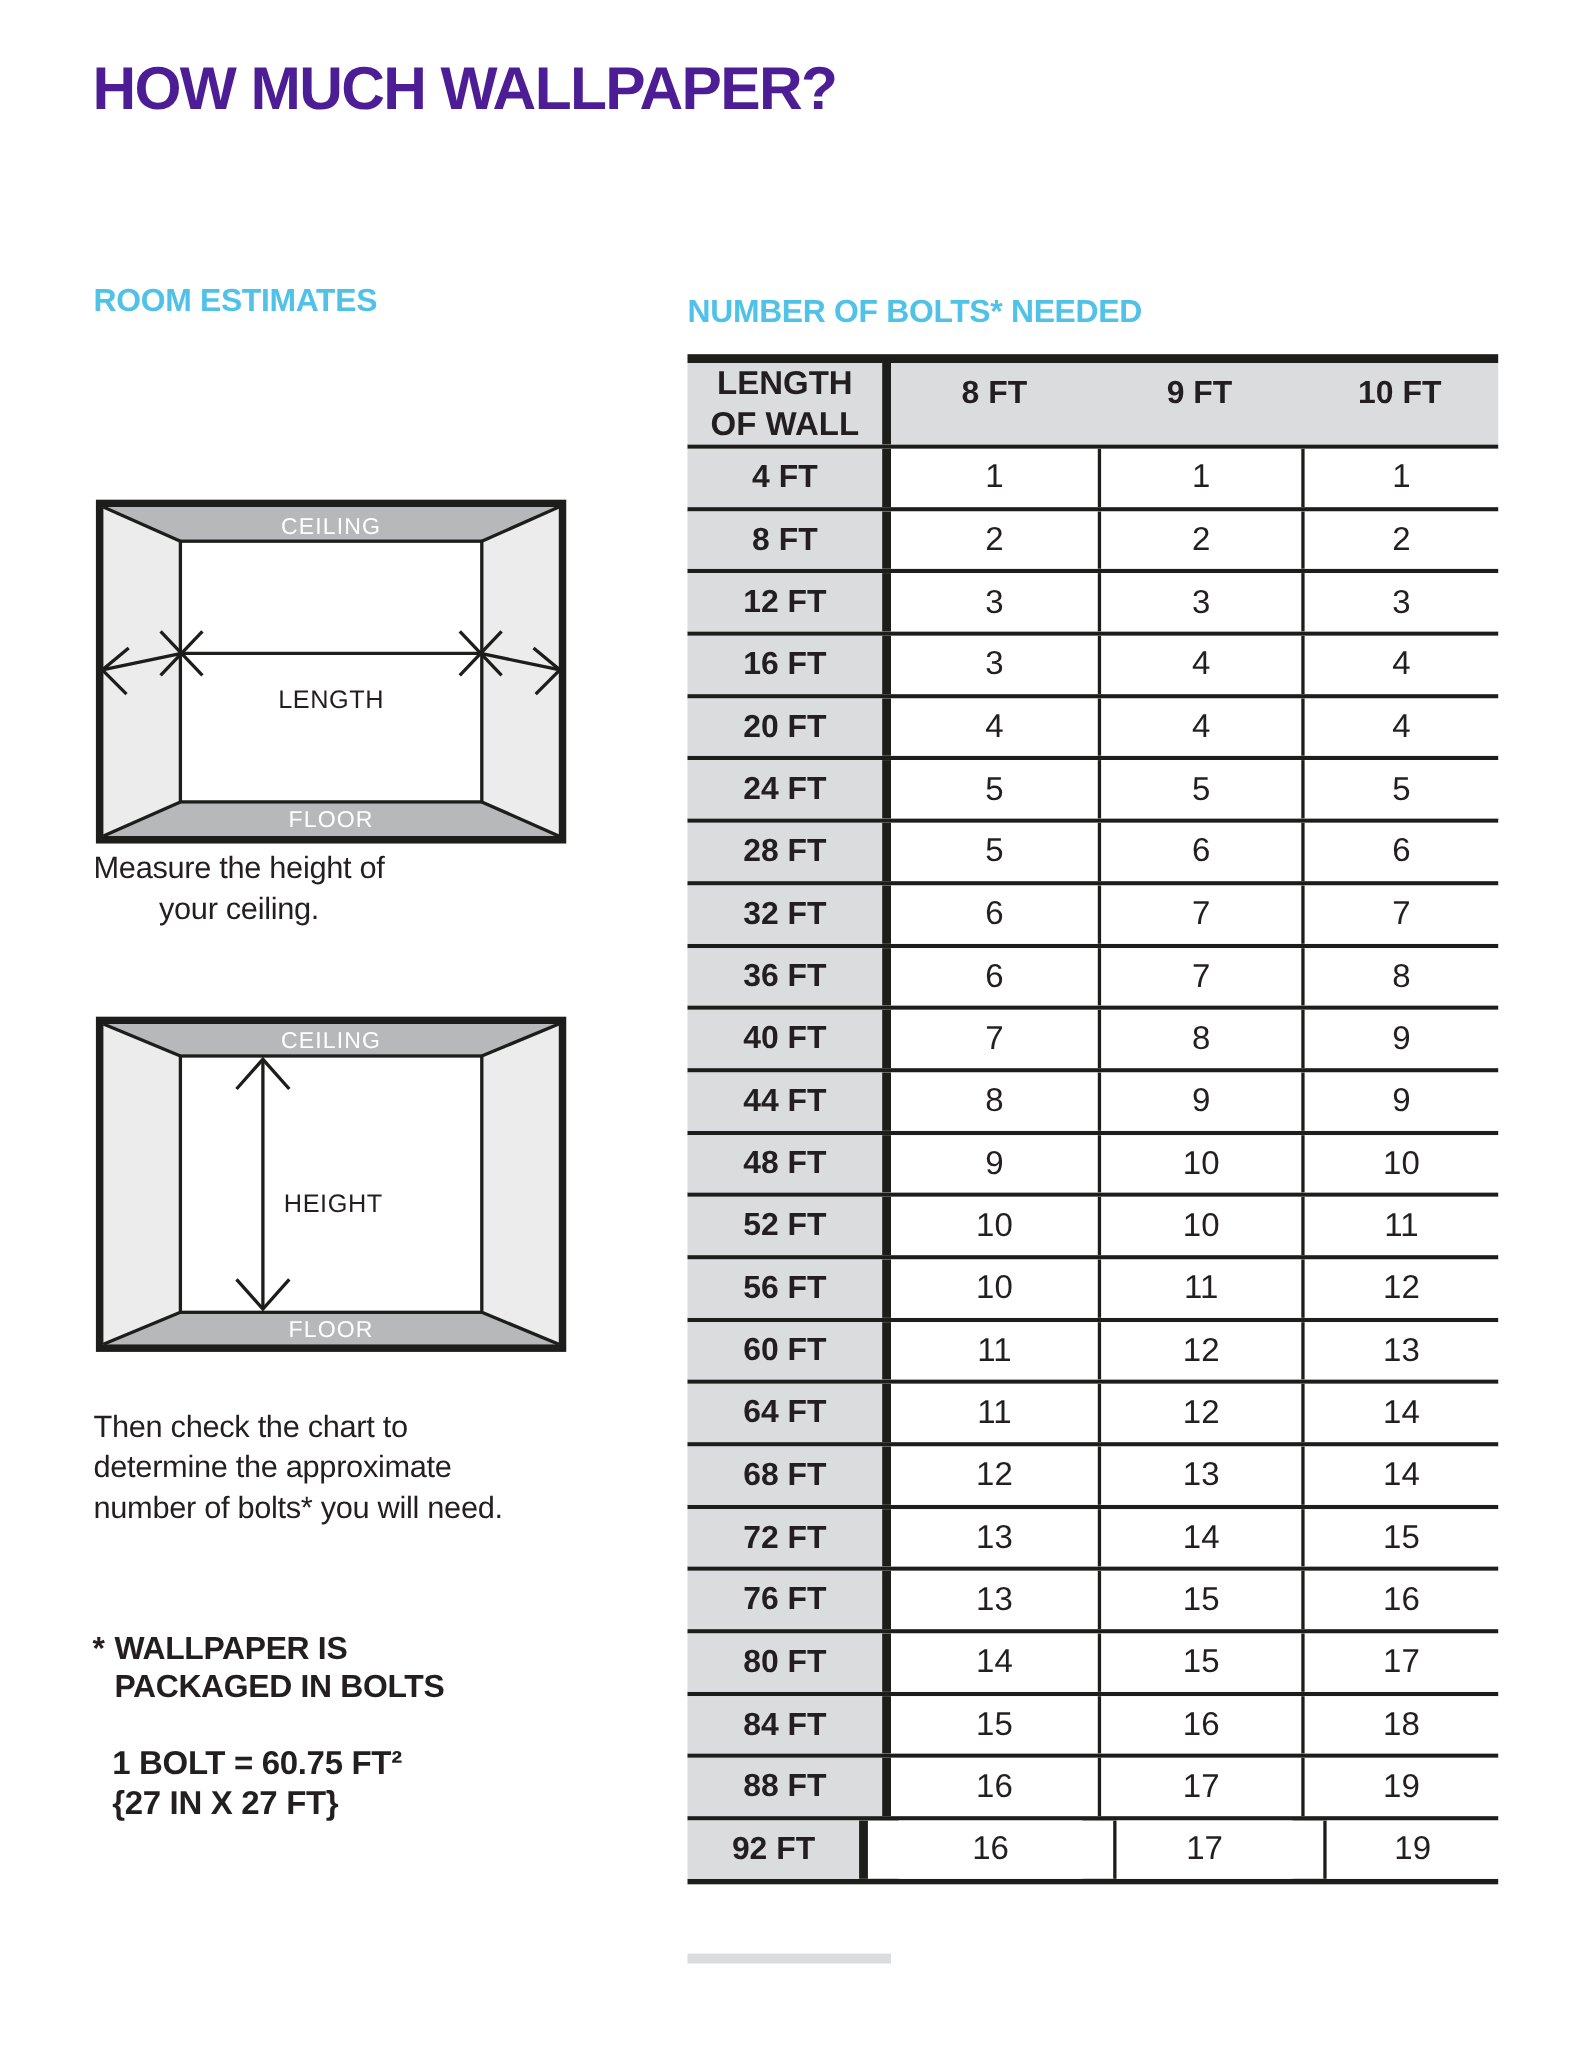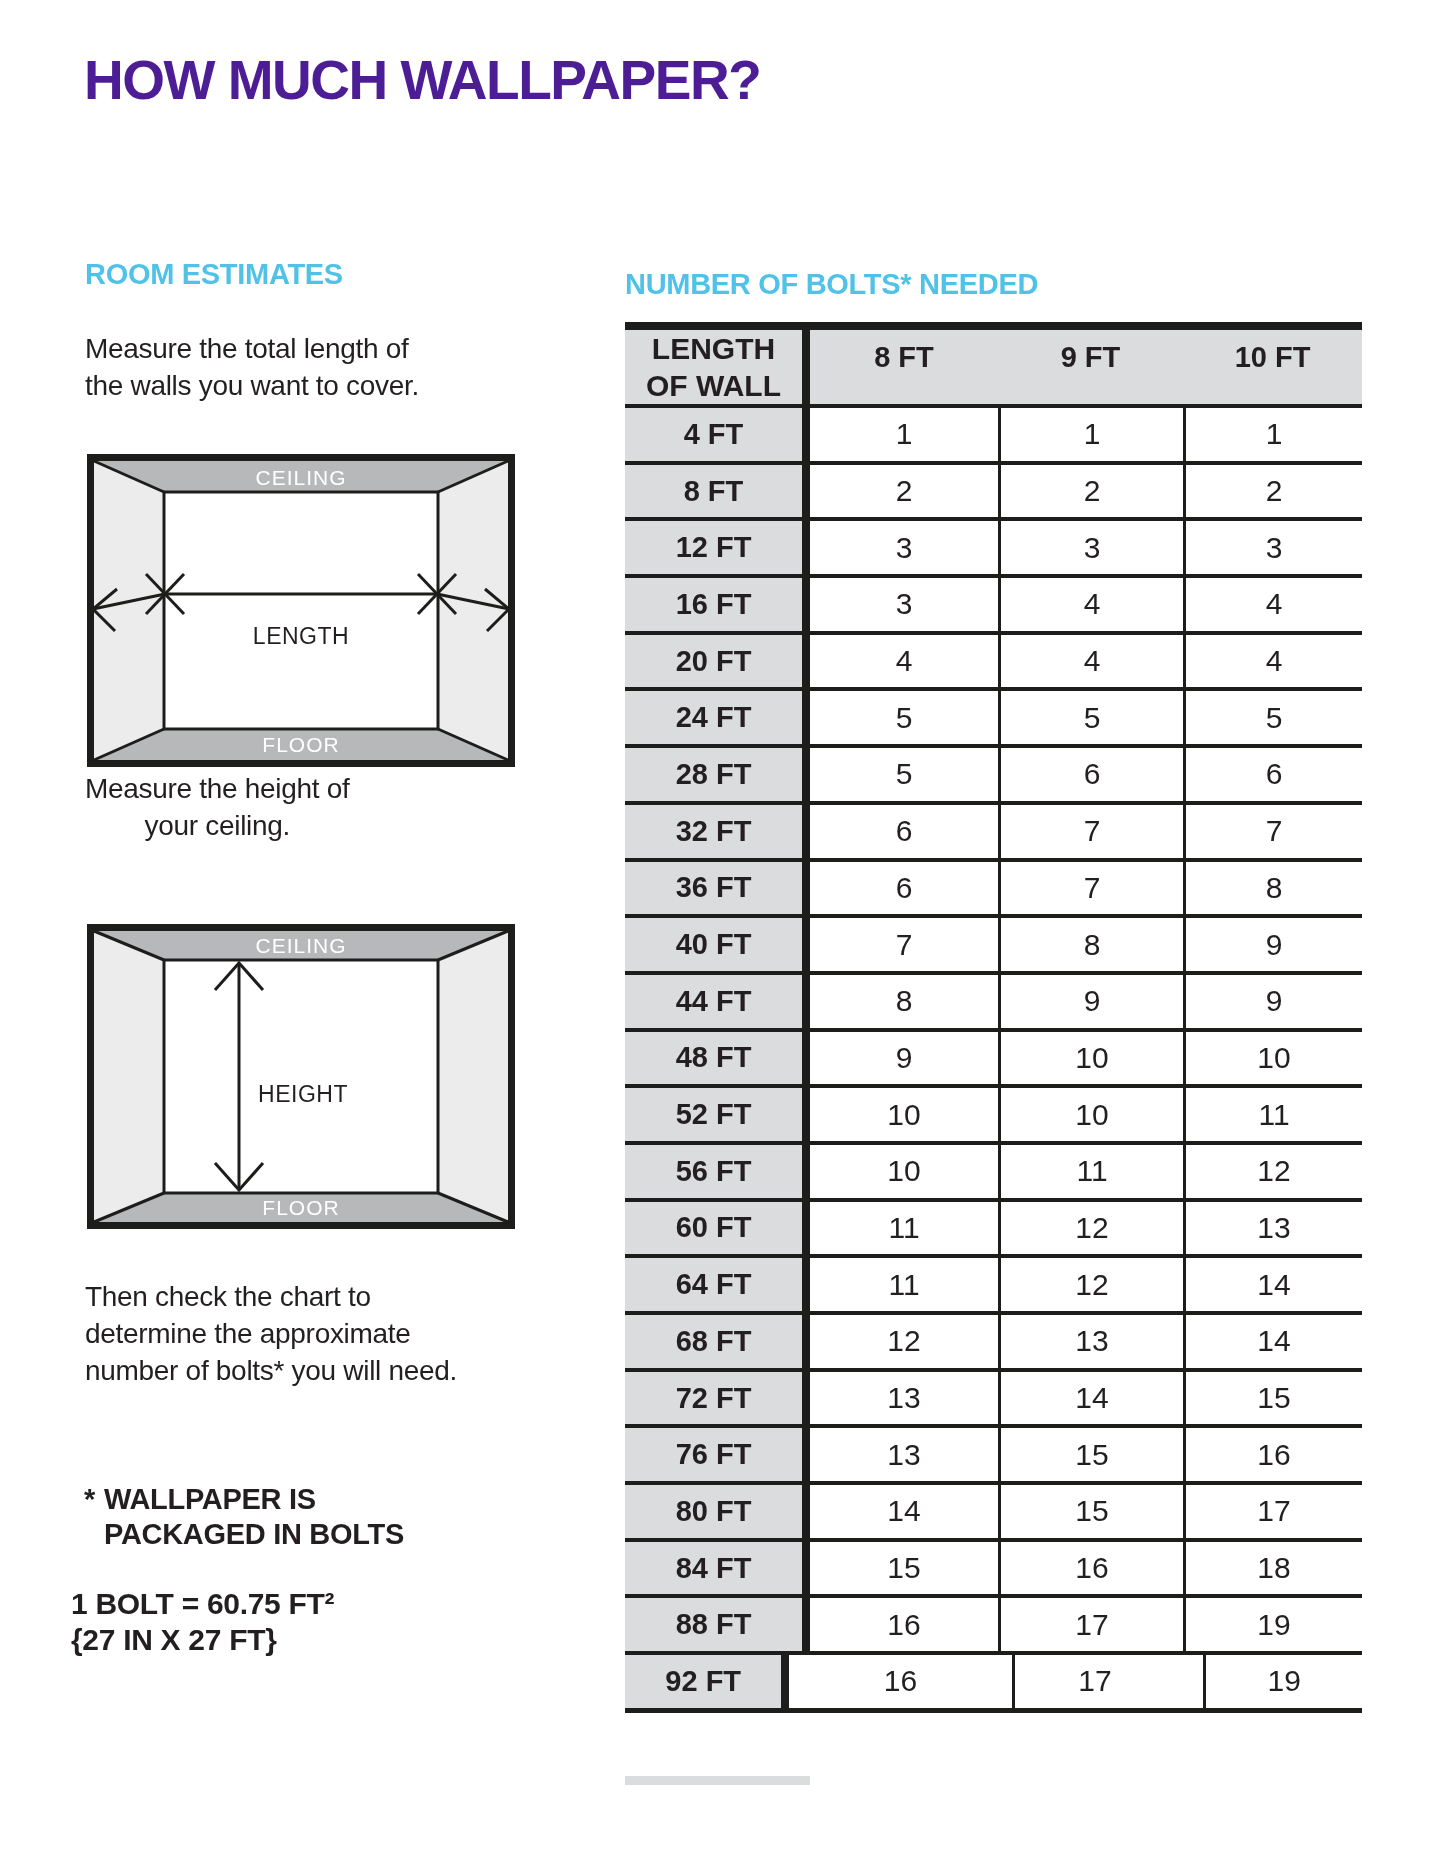--- a/index.html
+++ b/index.html
@@ -58,21 +58,21 @@
     font-size: 29px;
     font-weight: 700;
     line-height: 35px;
     letter-spacing: -0.3px;
     color: #231F20;
   }
   .footnote .star { margin-right: 9px; }
   .footnote .fn-text { white-space: pre-line; }
   .bolt-info {
     position: absolute;
-    left: 71px;
+    left: 102px;
     top: 1586px;
     margin: 0;
     font-size: 30px;
     font-weight: 700;
     line-height: 36px;
     letter-spacing: -0.3px;
     white-space: pre-line;
     color: #231F20;
   }
   
@@ -139,22 +139,20 @@
 </style>
 </head>
 <body>
 
 <div class="page">
 
   <h1 class="title">HOW MUCH WALLPAPER?</h1>
 
   <h2 class="section-heading" id="room-estimates-heading">ROOM ESTIMATES</h2>
 
-  <p class="para" id="para-length">Measure the total length of
-the walls you want to cover.</p>
 
   <svg class="diagram" id="length-diagram" viewBox="0 0 428 313">
     <rect x="3.5" y="3.5" width="421" height="306" fill="#ECECEC" stroke="#1D1D1B" stroke-width="7"></rect>
     <polygon points="7,7 421,7 351,38 77,38" fill="#B7B8BA"></polygon>
     <polygon points="7,306 421,306 351,275 77,275" fill="#B7B8BA"></polygon>
     <line x1="7" y1="7" x2="77" y2="38" stroke-width="3"></line>
     <line x1="421" y1="7" x2="351" y2="38" stroke-width="3"></line>
     <line x1="7" y1="306" x2="77" y2="275" stroke-width="3"></line>
     <line x1="421" y1="306" x2="351" y2="275" stroke-width="3"></line>
     <rect x="77" y="38" width="274" height="237" fill="#ffffff" stroke="#1D1D1B" stroke-width="3"></rect>

